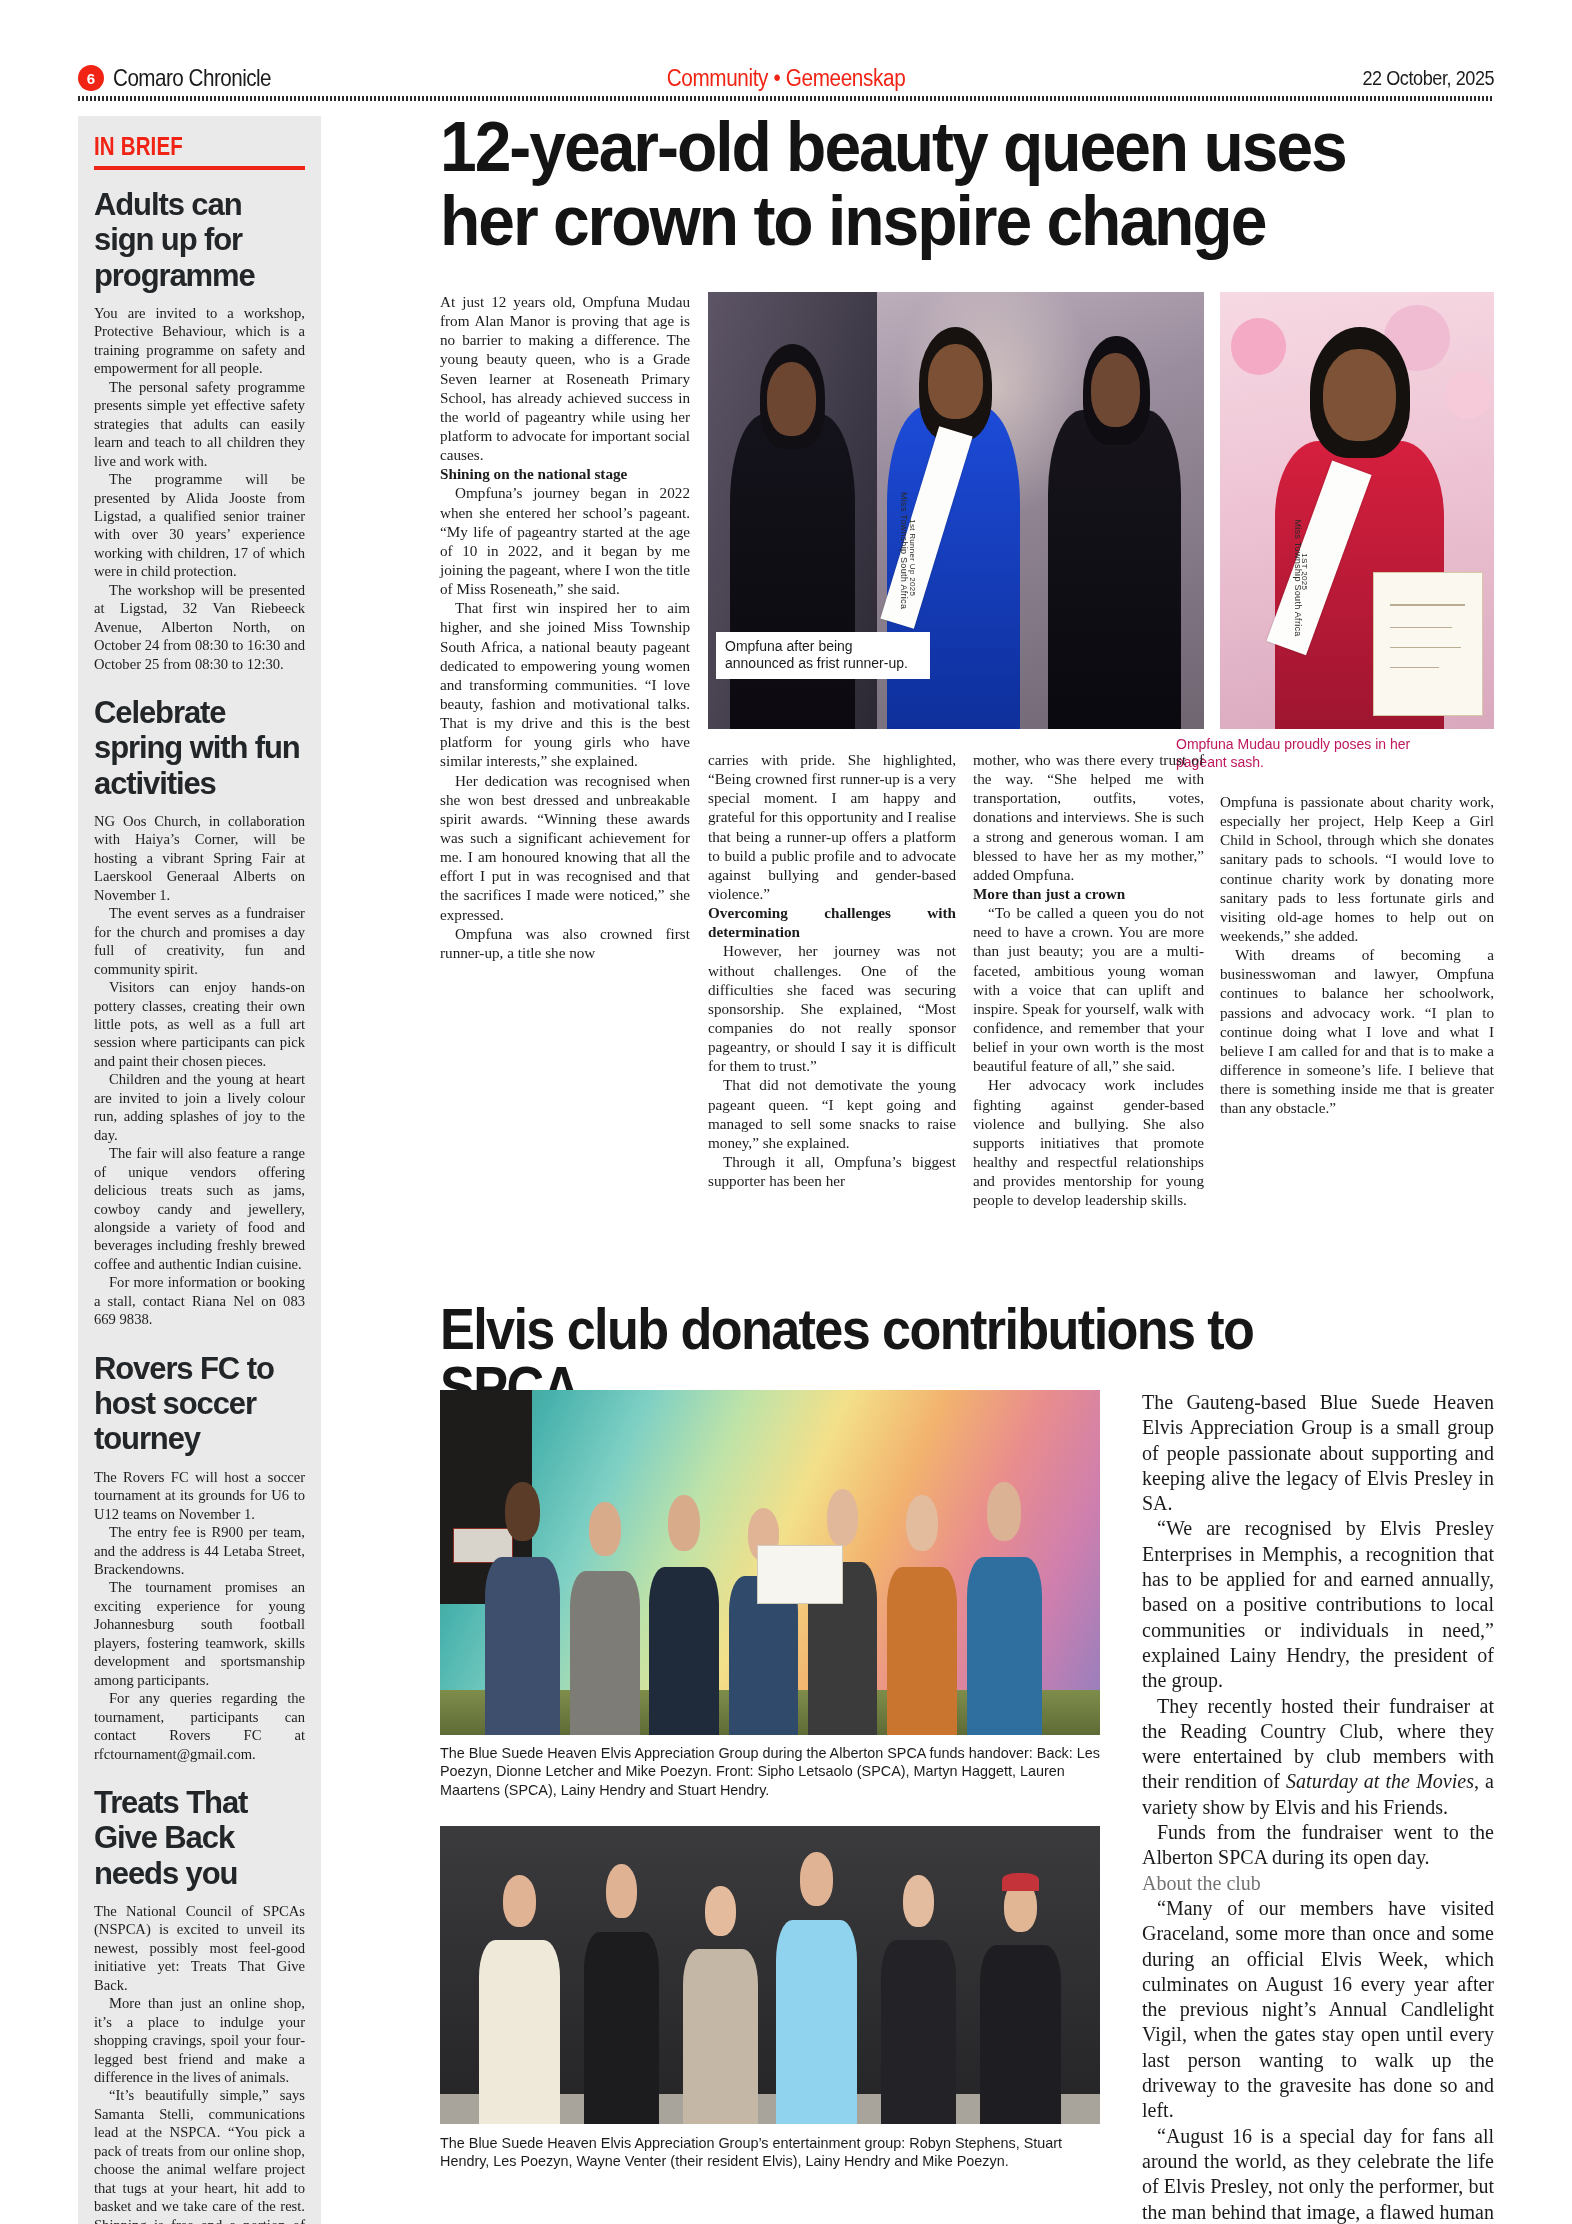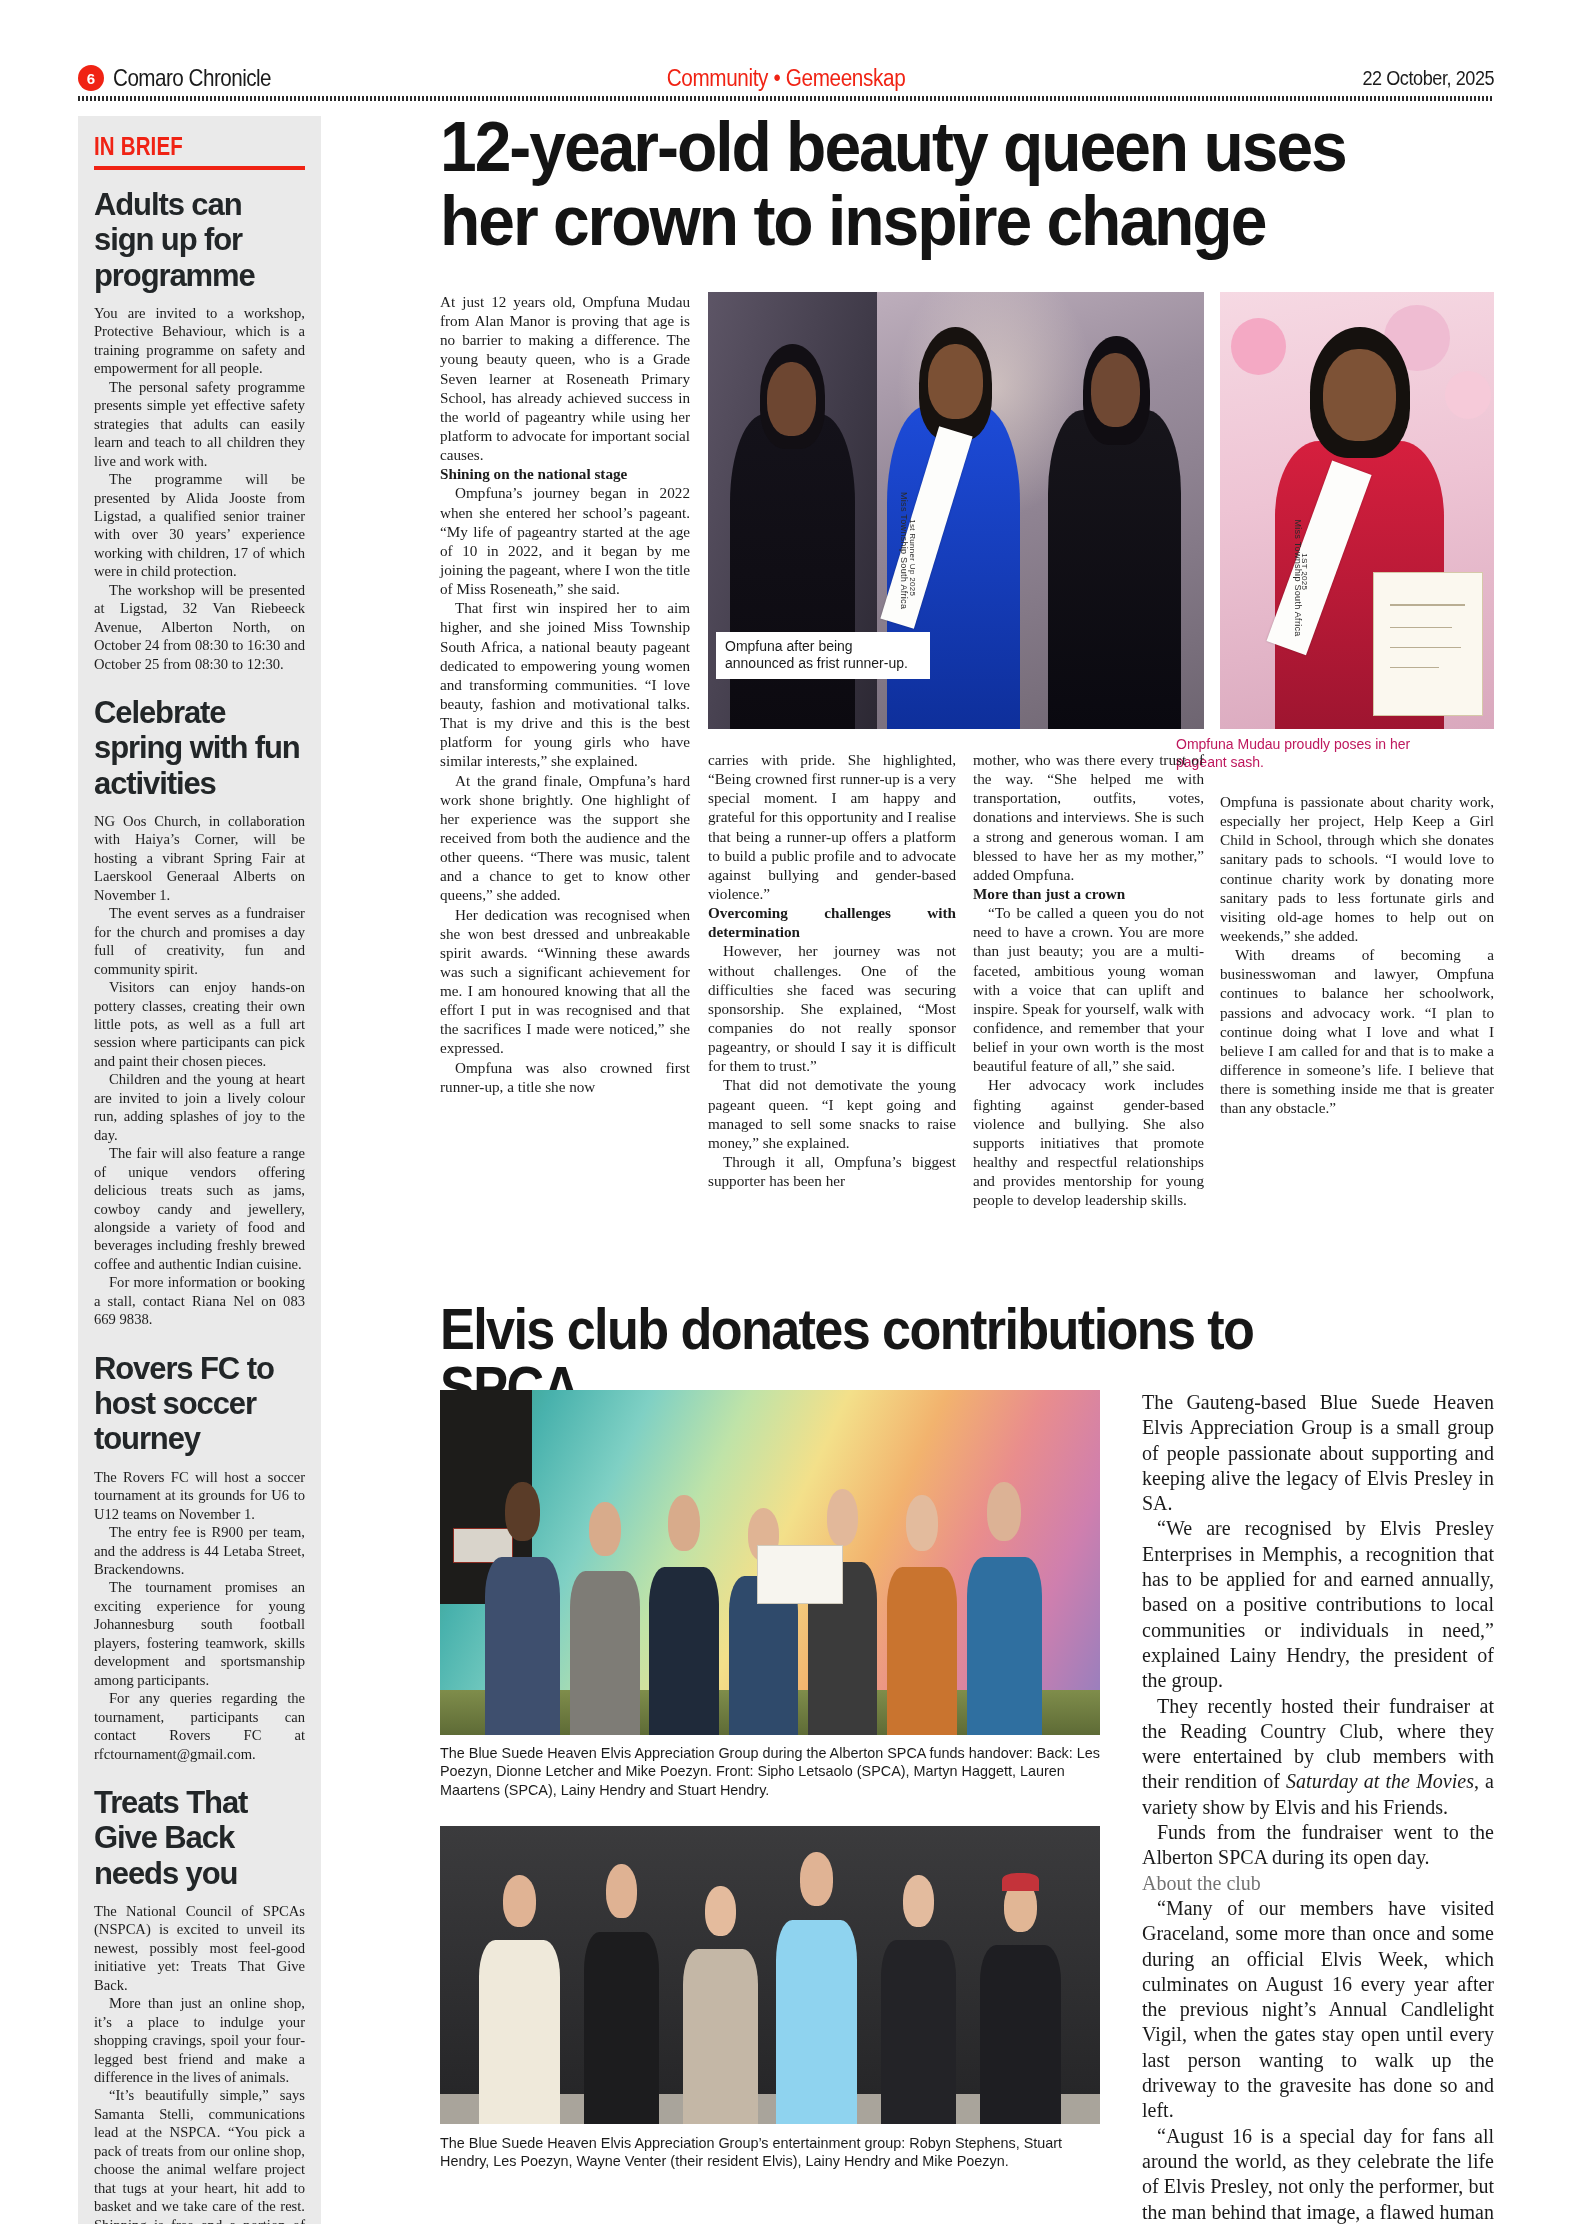--- a/index.html
+++ b/index.html
@@ -444,21 +444,20 @@
 
   <h1 class="main-headline">12-year-old beauty queen uses her crown to inspire change</h1>
 
   <div class="article-top">
 
     <div class="col-narrow">
       <p>At just 12 years old, Ompfuna Mudau from Alan Manor is proving that age is no barrier to making a difference. The young beauty queen, who is a Grade Seven learner at Roseneath Primary School, has already achieved success in the world of pageantry while using her platform to advocate for important social causes.</p>
       <p class="subhead">Shining on the national stage</p>
       <p>Ompfuna’s journey began in 2022 when she entered her school’s pageant. “My life of pageantry started at the age of 10 in 2022, and it began by me joining the pageant, where I won the title of Miss Roseneath,” she said.</p>
       <p>That first win inspired her to aim higher, and she joined Miss Township South Africa, a national beauty pageant dedicated to empowering young women and transforming communities. “I love beauty, fashion and motivational talks. That is my drive and this is the best platform for young girls who have similar interests,” she explained.</p>
-      <p>At the grand finale, Ompfuna’s hard work shone brightly. One highlight of her experience was the support she received from both the audience and the other queens. “There was music, talent and a chance to get to know other queens,” she added.</p>
       <p>Her dedication was recognised when she won best dressed and unbreakable spirit awards. “Winning these awards was such a significant achievement for me. I am honoured knowing that all the effort I put in was recognised and that the sacrifices I made were noticed,” she expressed.</p>
       <p>Ompfuna was also crowned first runner-up, a title she now</p>
     </div>
 
     <div class="photo photo-main">
       <div class="scene">
         <div class="pg-bg"></div>
         <div class="pg-curtain"></div>
         <div class="pg-light"></div>
 

